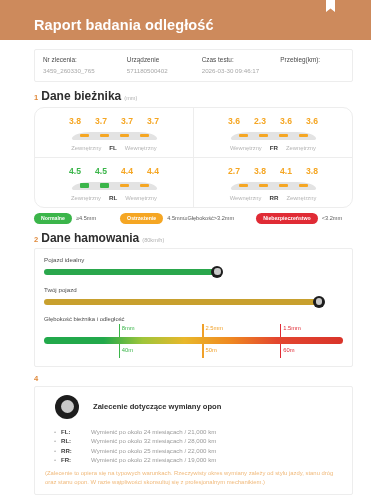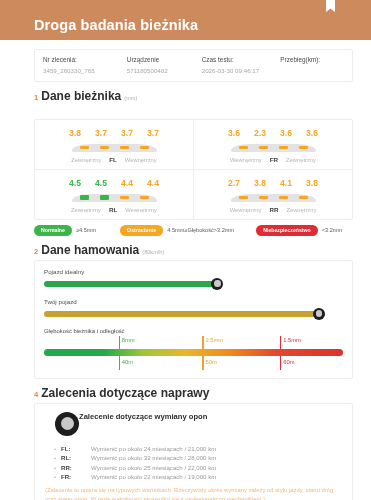--- a/index.html
+++ b/index.html
@@ -56,23 +56,23 @@
   .sec-head {
     margin: 7px 18px 3px 34px;
     display: flex; align-items: baseline; gap: 3px;
   }
   .sec-num { color: #e08a3c; font-size: 7.6px; font-weight: bold; }
   .sec-title { color: #2e2e2e; font-size: 12px; font-weight: bold; }
   .sec-sub { color: #b0b0b0; font-size: 5.6px; }
 
   
   .tread-card {
-    margin: 16px 18px 0 34px;
+    margin: 4px 18px 0 34px;
     border: 1px solid #ededed;
-    border-radius: 2px;
+    border-radius: 10px;
   }
   .tread-row { display: flex; }
   .tread-row.top { border-bottom: 1px solid #ededed; }
   .tread-cell {
     flex: 1;
     padding: 8px 4px 6px 4px;
     display: flex; flex-direction: column; align-items: center;
   }
   .tread-cell.left { border-right: 1px solid #ededed; }
   .tread-vals {
@@ -167,21 +167,21 @@
   .tick-lab.top { top: 1px; }
   .tick-lab.bot { top: 23px; }
 
   
   .rec-card {
     margin: 0 18px 0 34px;
     border: 1px solid #ededed;
     border-radius: 2px;
     padding: 8px 10px 8px 10px;
   }
-  .rec-head { display: flex; align-items: flex-start; margin-bottom: 9px; }
+  .rec-head { display: flex; align-items: center; gap: 14px; margin-bottom: 9px; }
   .rec-tire {
     width: 24px; height: 24px; border-radius: 50%;
     background: #1d1d1d;
     display: flex; align-items: center; justify-content: center;
     flex: 0 0 auto; margin-left: 10px;
   }
   .rec-tire::after {
     content: ""; width: 13px; height: 13px; border-radius: 50%;
     background: #c9c9c9;
   }
@@ -198,21 +198,21 @@
 </style>
 </head>
 <body>
 
 <div class="page">
 
   <div class="header">
     <svg class="bookmark" viewBox="0 0 9 12">
       <path d="M0 0 H9 V12 L4.5 8.4 L0 12 Z" fill="#ffffff"></path>
     </svg>
-    <div class="header-title">Droga badania bieżnika</div>
+    <div class="header-title">Raport badania odległość</div>
   </div>
 
   <div class="info-card">
     <div class="info-col">
       <div class="info-label">Nr zlecenia:</div>
       <div class="info-value">3459_260330_765</div>
     </div>
     <div class="info-col">
       <div class="info-label">Urządzenie</div>
       <div class="info-value">571180500402</div>
@@ -379,21 +379,20 @@
           <div class="tickline tick-top" style="left: 79%; background: rgb(224, 43, 53);"></div>
           <div class="tickline tick-bot" style="left: 79%; background: rgb(224, 43, 53);"></div>
           <div class="tick-lab top" style="left: calc(79% + 3px); color: rgb(224, 43, 53);">1.5mm</div>
           <div class="tick-lab bot" style="left: calc(79% + 3px); color: rgb(224, 43, 53);">60m</div>
         </div>
     </div>
   </div>
 
   <div class="sec-head">
     <span class="sec-num">4</span>
-    <span class="sec-title">Zalecenia dotyczące naprawy</span>
   </div>
 
   <div class="rec-card">
     <div class="rec-head">
       <div class="rec-tire"></div>
       <div class="rec-title">Zalecenie dotyczące wymiany opon</div>
     </div>
     <ul class="rec-list" id="rec-list">
         <li class="rec-li">
           <span class="rec-dot">•</span>

